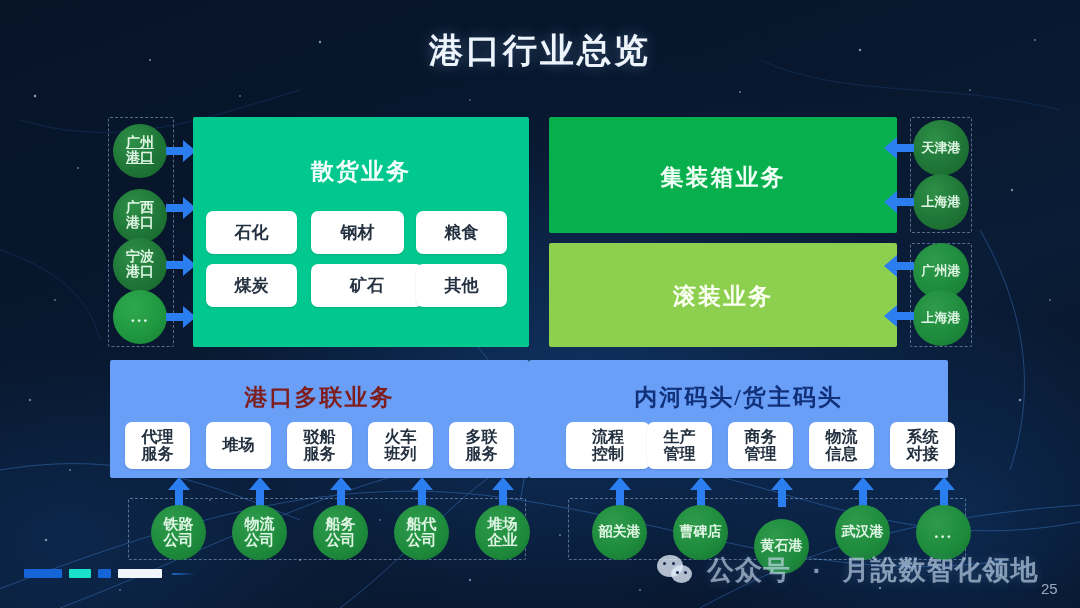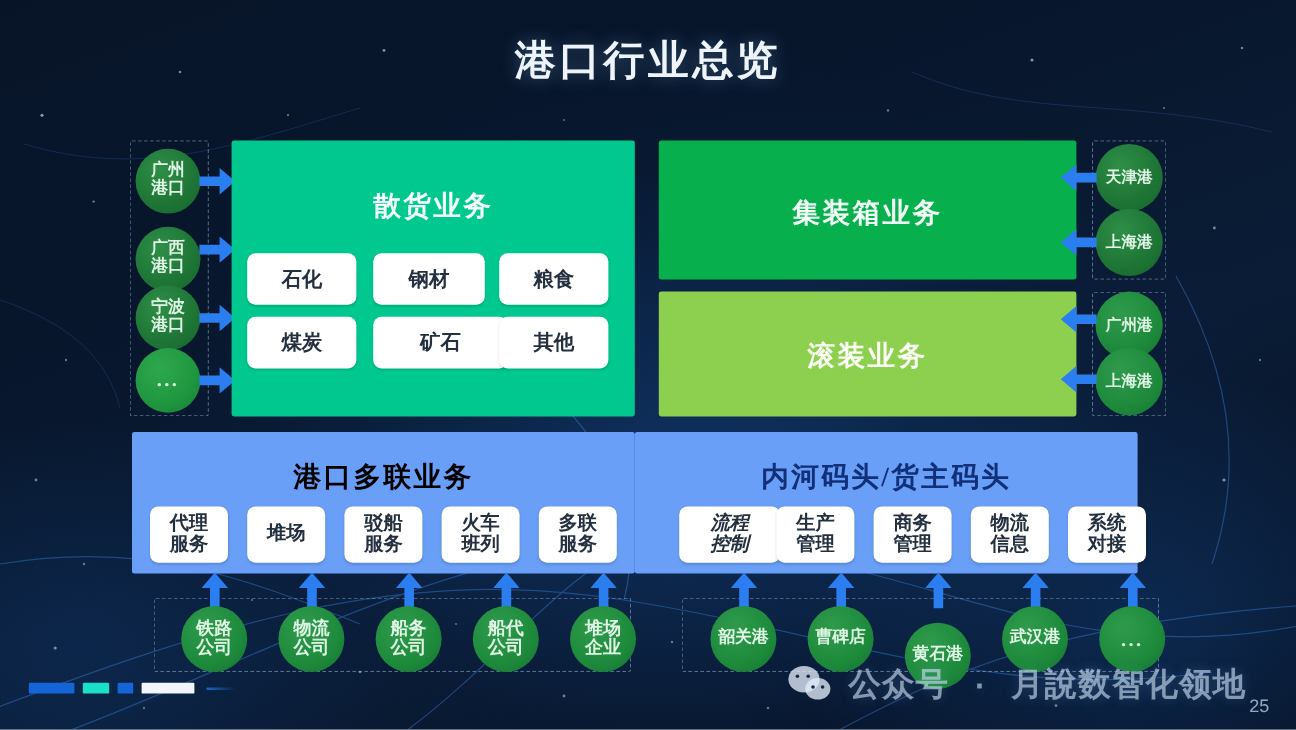--- a/index.html
+++ b/index.html
@@ -155,21 +155,21 @@
       <circle cx="660" cy="470" r="0.9" opacity="0.35"></circle>
         <circle cx="120" cy="590" r="1" opacity="0.4"></circle>
     </g>
   </svg>
 </div>
 
 <div class="slide-title">港口行业总览</div>
 
 <div class="dashed" style="left:108px; top:117px; width:66px; height:230px;"></div>
 
-<div class="circle dark" style="left:113px; top:124px; width:54px; height:54px; font-size:14px;">
+<div class="circle dark" style="left:113px; top:124px; width:54px; height:54px; font-size:14px;text-decoration:underline;">
   <span style="white-space:pre-line">广州
 港口</span>
 </div>
 <div class="circle dark" style="left:113px; top:189px; width:54px; height:54px; font-size:14px;">
   <span style="white-space:pre-line">广西
 港口</span>
 </div>
 <div class="circle dark" style="left:113px; top:238px; width:54px; height:54px; font-size:14px;">
   <span style="white-space:pre-line">宁波
 港口</span>
@@ -259,21 +259,21 @@
       <path d="M30 7 H13 V0 L0 11 L13 22 V15 H30 Z" fill="#2b7ef0"></path>
     </svg>
 </div>
 <div class="arrow" style="left:884px; top:305px;">
   <svg width="30" height="22" viewBox="0 0 30 22">
       <path d="M30 7 H13 V0 L0 11 L13 22 V15 H30 Z" fill="#2b7ef0"></path>
     </svg>
 </div>
 
 <div class="block" style="left:110px; top:360px; width:419px; height:118px; background:#6a9ff7;">
-  <div class="block-title" style="top:22px; font-size:23px; color:#000000;">港口多联业务</div>
+  <div class="block-title" style="top:22px; font-size:23px; color:#7f1d1d;">港口多联业务</div>
 </div>
 <div class="chip" style="left:125px; top:422px; width:65px; height:47px; font-size:16px;">
   <span style="white-space:pre-line">代理
 服务</span>
 </div>
 <div class="chip" style="left:206px; top:422px; width:65px; height:47px; font-size:16px;">
   <span style="white-space:pre-line">堆场</span>
 </div>
 <div class="chip" style="left:287px; top:422px; width:65px; height:47px; font-size:16px;">
   <span style="white-space:pre-line">驳船
@@ -284,21 +284,21 @@
 班列</span>
 </div>
 <div class="chip" style="left:449px; top:422px; width:65px; height:47px; font-size:16px;">
   <span style="white-space:pre-line">多联
 服务</span>
 </div>
 
 <div class="block" style="left:529px; top:360px; width:419px; height:118px; background:#6a9ff7;">
   <div class="block-title" style="top:22px; font-size:23px; color:#11307a;">内河码头/货主码头</div>
 </div>
-<div class="chip" style="left:566px; top:422px; width:84px; height:47px; font-size:16px;font-style:italic;">
+<div class="chip" style="left:566px; top:422px; width:84px; height:47px; font-size:16px;">
   <span style="white-space:pre-line">流程
 控制</span>
 </div>
 <div class="chip" style="left:647px; top:422px; width:65px; height:47px; font-size:16px;">
   <span style="white-space:pre-line">生产
 管理</span>
 </div>
 <div class="chip" style="left:728px; top:422px; width:65px; height:47px; font-size:16px;">
   <span style="white-space:pre-line">商务
 管理</span>

